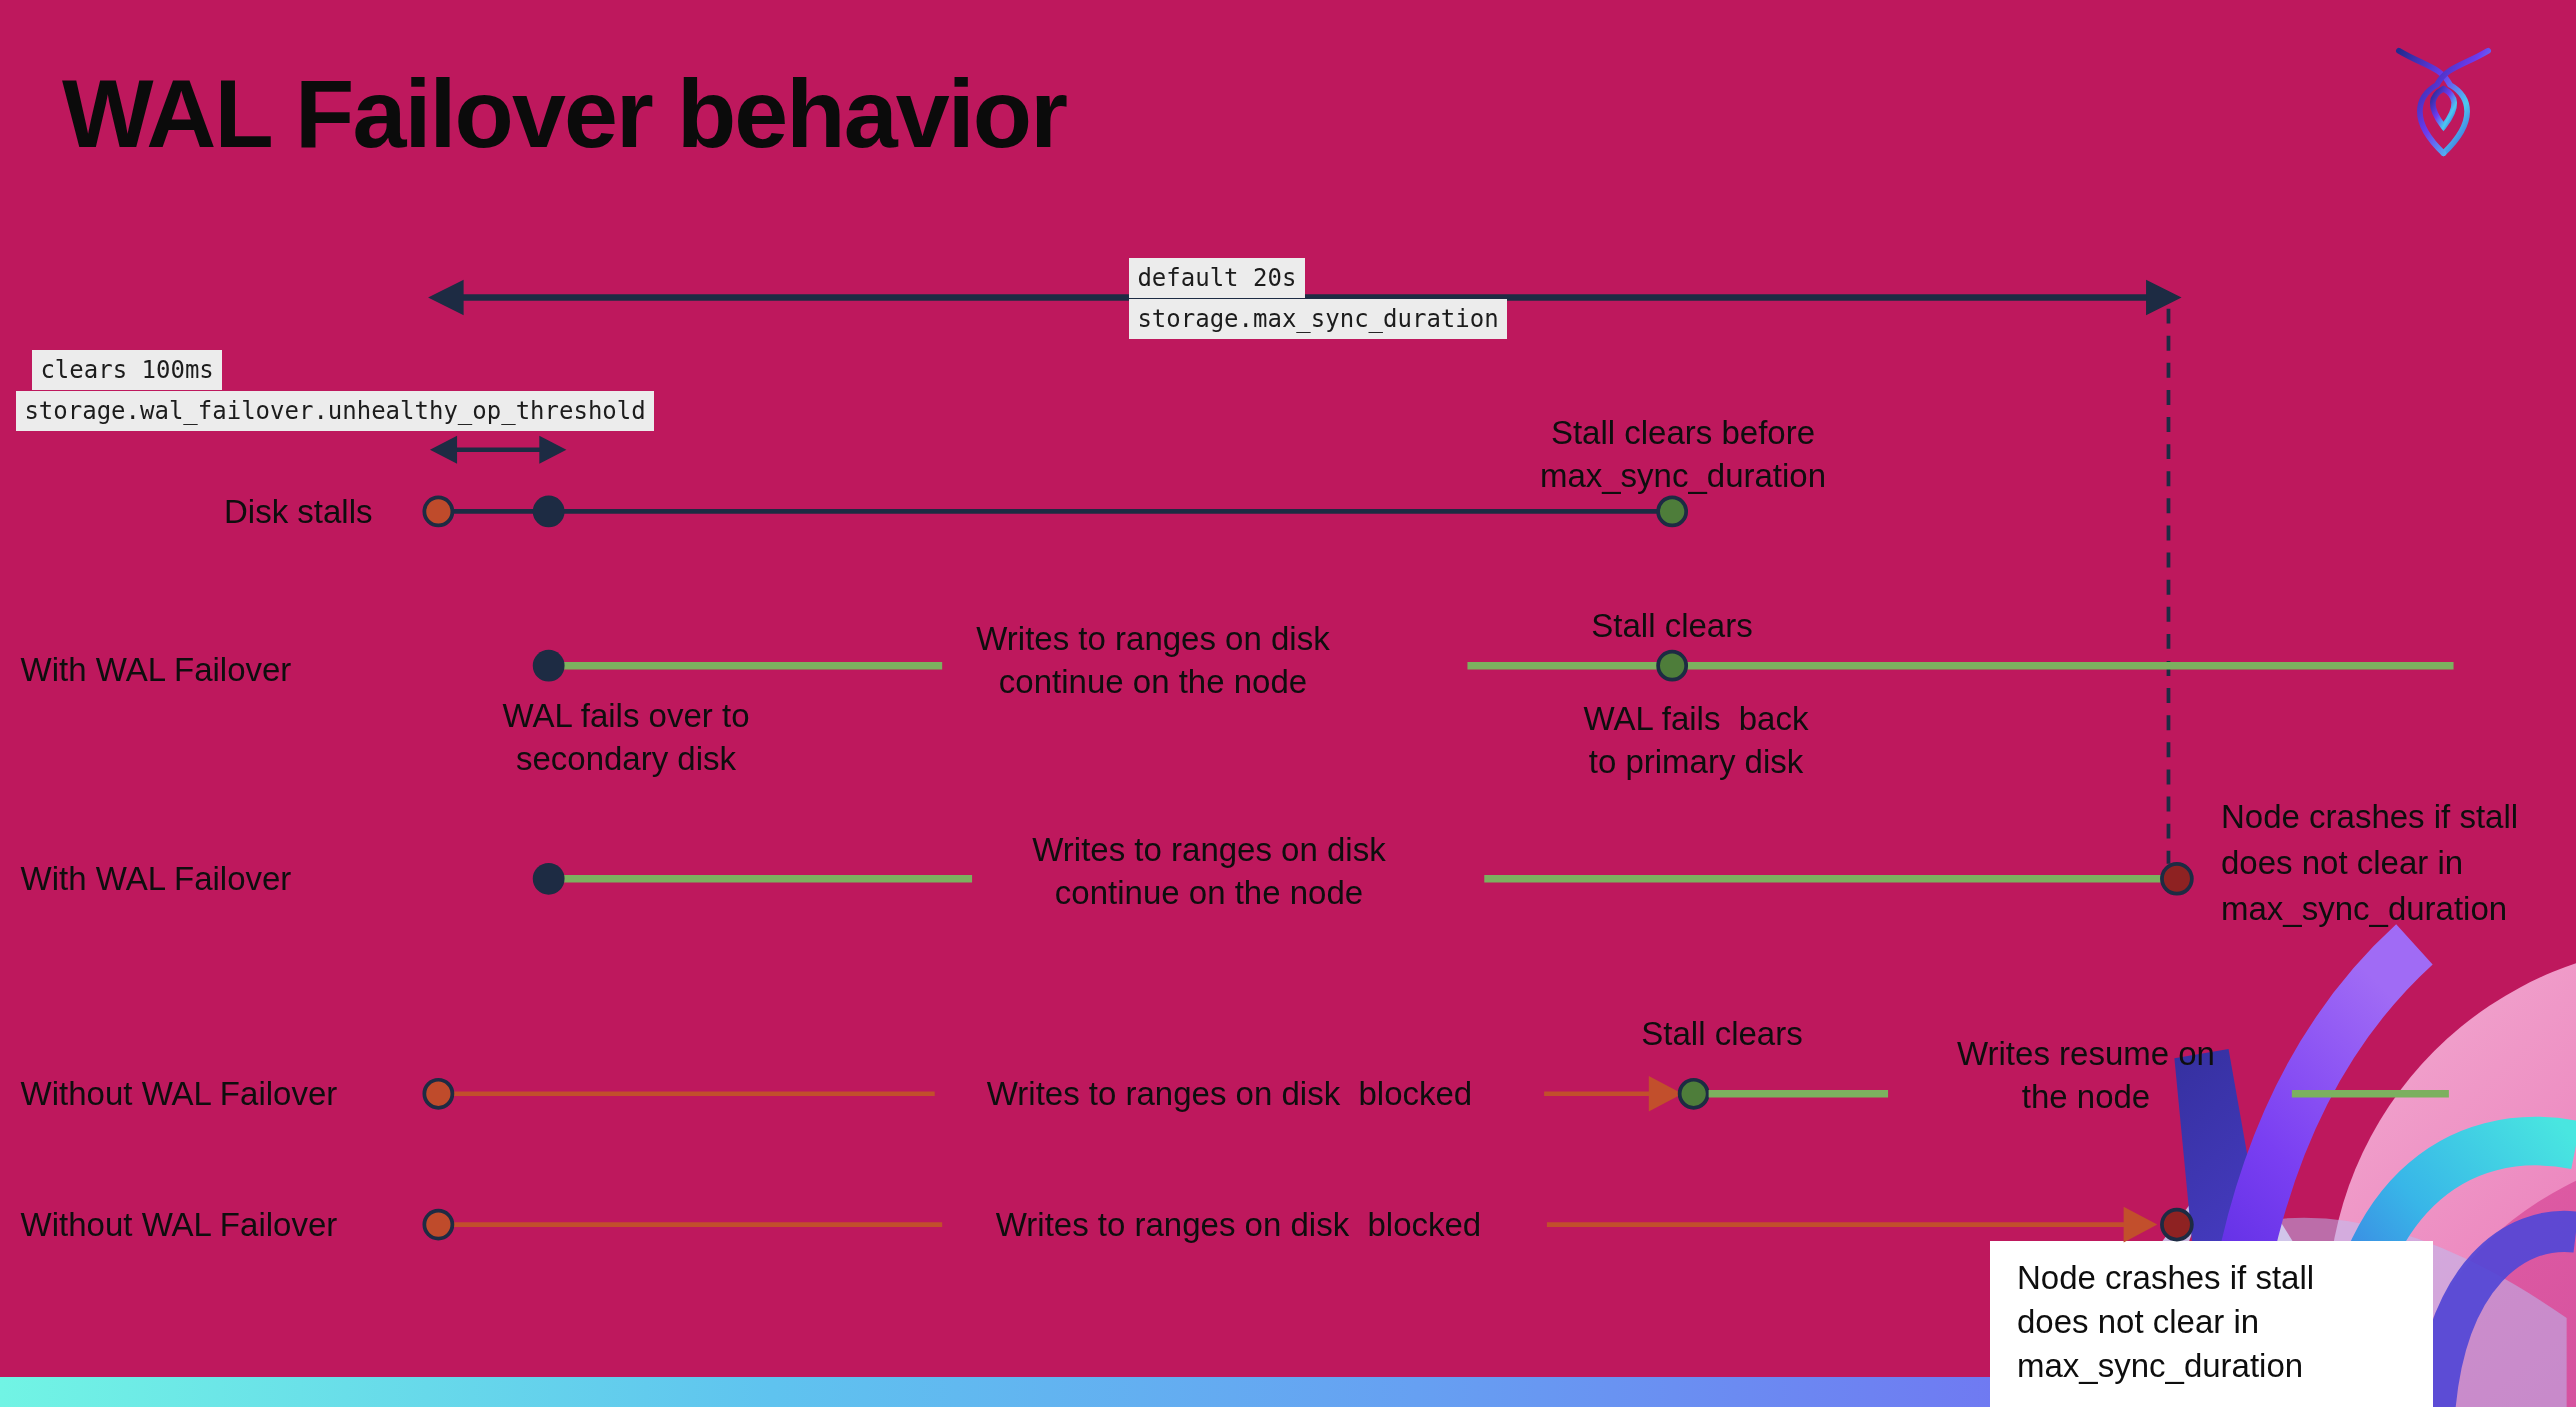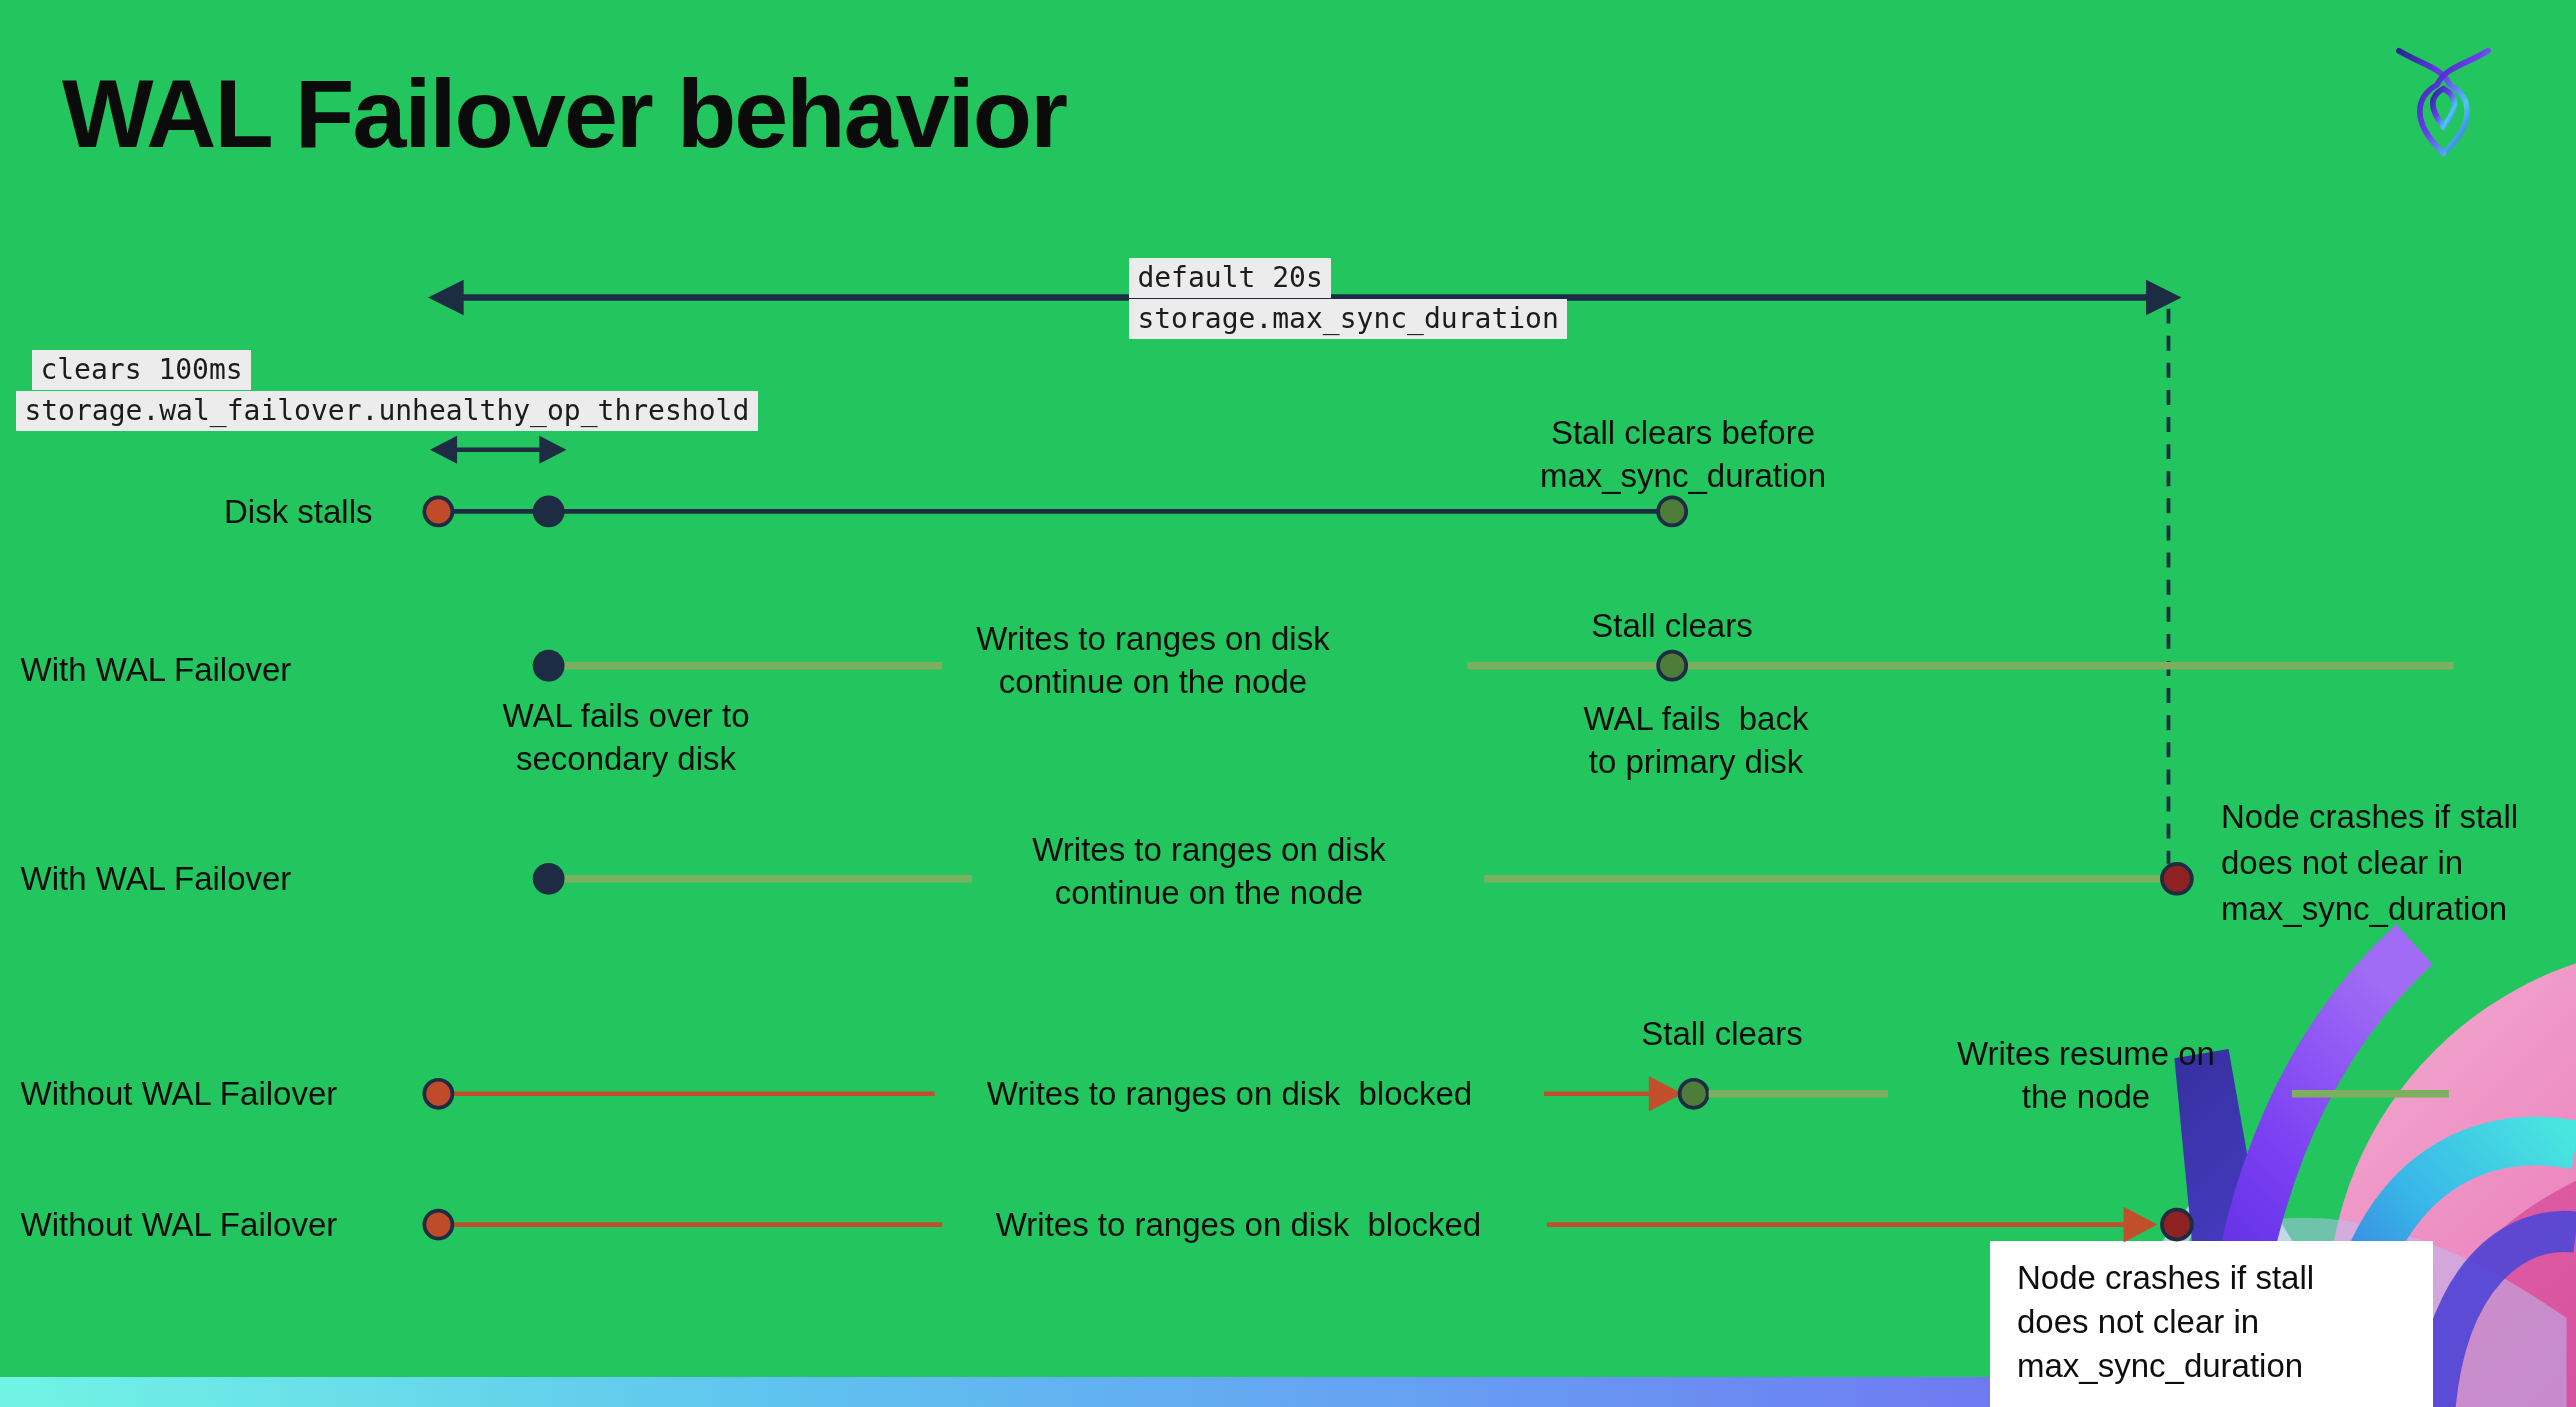--- a/index.html
+++ b/index.html
@@ -6,30 +6,30 @@
     --navy:#1d2b43;
     --red:#bf4b2b;
     --darkred:#8e2222;
     --greenline:#7cb05f;
     --greendot:#4e7d3a;
     --hl:#ececec;
     --ink:#111111;
   }
   html,body{margin:0;padding:0;background:#ffffff;}
   .stage{
-    position:relative;width:2576px;height:1408px;overflow:hidden;background:#22c55e;
+    position:relative;width:2576px;height:1408px;overflow:hidden;background:#be185d;
     font-family:"Liberation Sans","DejaVu Sans",sans-serif;color:var(--ink);
   }
   .abs{position:absolute;}
   .title{
     font-size:97px;font-weight:800;letter-spacing:-1.9px;color:#0b0b0b;white-space:nowrap;
   }
   .mono{
     font-family:"DejaVu Sans Mono","Liberation Mono",monospace;
-    font-size:28px;line-height:34px;color:#1c1c1c;background:var(--hl);
+    font-size:24px;line-height:34px;color:#1c1c1c;background:var(--hl);
     padding:2.8px 8.4px;display:inline-block;white-space:nowrap;
   }
   .rowlabel{
     font-size:33px;line-height:36px;white-space:nowrap;color:#0e0e0e;
   }
   .anno{
     font-size:33px;line-height:43px;white-space:pre-wrap;color:#0e0e0e;
   }
   .center{text-align:center;}
   .whitebox{background:#ffffff;}

